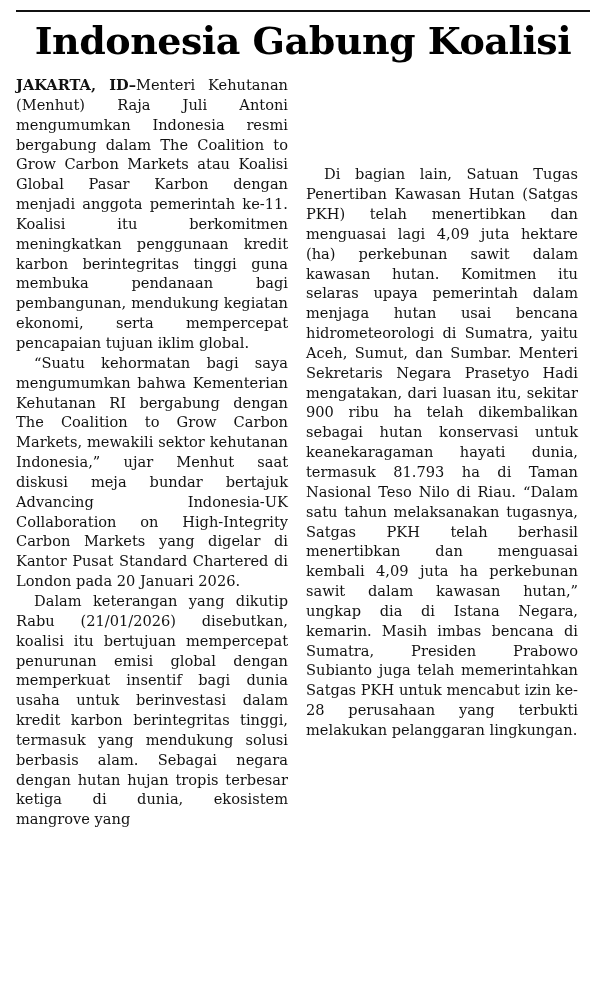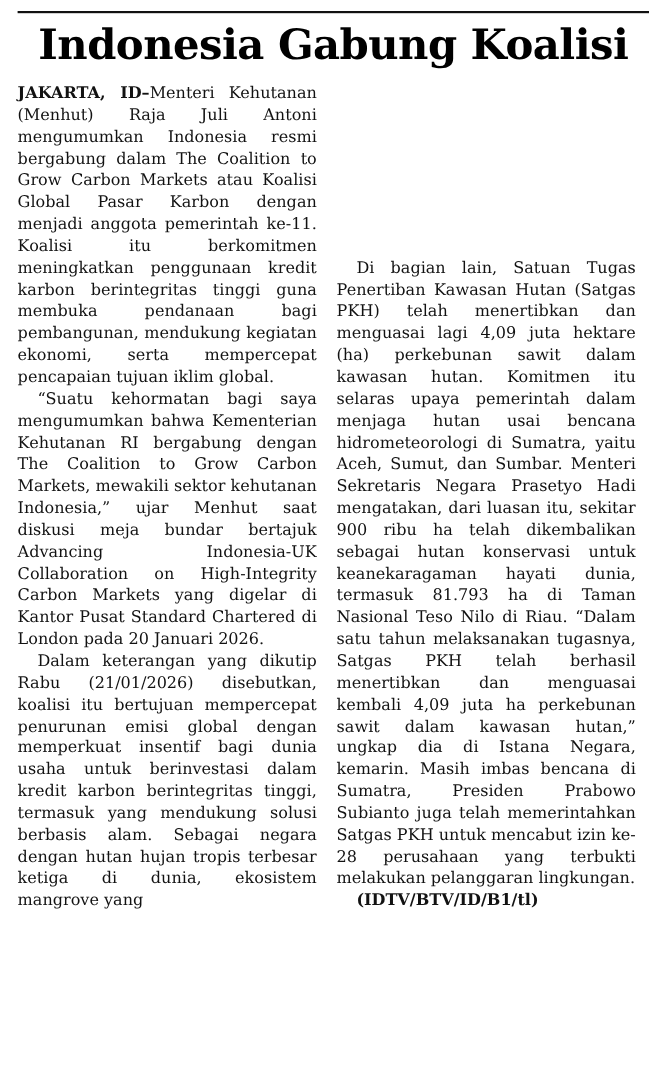--- a/index.html
+++ b/index.html
@@ -36,21 +36,21 @@
     letter-spacing: -0.5px;
     margin: 2px 0 14px 0;
     color: #000000;
   }
   .headline .hl-line {
     display: block;
   }
   .columns {
     display: flex;
     gap: 18px;
-    align-items: flex-end;
+    align-items: center;
   }
   .col {
     width: 272px;
     font-size: 14.6px;
     line-height: 1.36;
     text-align: justify;
     text-justify: inter-word;
     hyphens: manual;
     color: #121212;
   }
@@ -83,17 +83,16 @@
   <div class="columns">
 
     <div class="col">
       <p class="first"><span class="dateline">JAKARTA, ID–</span><span>Menteri Kehutanan (Menhut) Raja Juli Antoni mengumumkan Indonesia resmi bergabung dalam The Coalition to Grow Carbon Markets atau Koalisi Global Pasar Karbon dengan menjadi anggota pemerintah ke-11. Koalisi itu berkomitmen meningkatkan penggunaan kredit karbon berintegritas tinggi guna membuka pendanaan bagi pembangunan, mendukung kegiatan ekonomi, serta mempercepat pencapaian tujuan iklim global.</span></p>
       <p>“Suatu kehormatan bagi saya mengumumkan bahwa Kementerian Kehutanan RI bergabung dengan The Coalition to Grow Carbon Markets, mewakili sektor kehutanan Indonesia,” ujar Menhut saat diskusi meja bundar bertajuk Advancing Indonesia-UK Collaboration on High-Integrity Carbon Markets yang digelar di Kantor Pusat Standard Chartered di London pada 20 Januari 2026.</p>
       <p>Dalam keterangan yang dikutip Rabu (21/01/2026) disebutkan, koalisi itu bertujuan mempercepat penurunan emisi global dengan memperkuat insentif bagi dunia usaha untuk berinvestasi dalam kredit karbon berintegritas tinggi, termasuk yang mendukung solusi berbasis alam. Sebagai negara dengan hutan hujan tropis terbesar ketiga di dunia, ekosistem mangrove yang</p>
     </div>
 
     <div class="col">
       <p>Di bagian lain, Satuan Tugas Penertiban Kawasan Hutan (Satgas PKH) telah menertibkan dan menguasai lagi 4,09 juta hektare (ha) perkebunan sawit dalam kawasan hutan. Komitmen itu selaras upaya pemerintah dalam menjaga hutan usai bencana hidrometeorologi di Sumatra, yaitu Aceh, Sumut, dan Sumbar. Menteri Sekretaris Negara Prasetyo Hadi mengatakan, dari luasan itu, sekitar 900 ribu ha telah dikembalikan sebagai hutan konservasi untuk keanekaragaman hayati dunia, termasuk 81.793 ha di Taman Nasional Teso Nilo di Riau. “Dalam satu tahun melaksanakan tugasnya, Satgas PKH telah berhasil menertibkan dan menguasai kembali 4,09 juta ha perkebunan sawit dalam kawasan hutan,” ungkap dia di Istana Negara, kemarin. Masih imbas bencana di Sumatra, Presiden Prabowo Subianto juga telah memerintahkan Satgas PKH untuk mencabut izin ke-28 perusahaan yang terbukti melakukan pelanggaran lingkungan.</p>
-      <p class="signoff">(IDTV/BTV/ID/B1/tl)</p>
     </div>
 
   </div>
 </div>
 
 </body></html>

